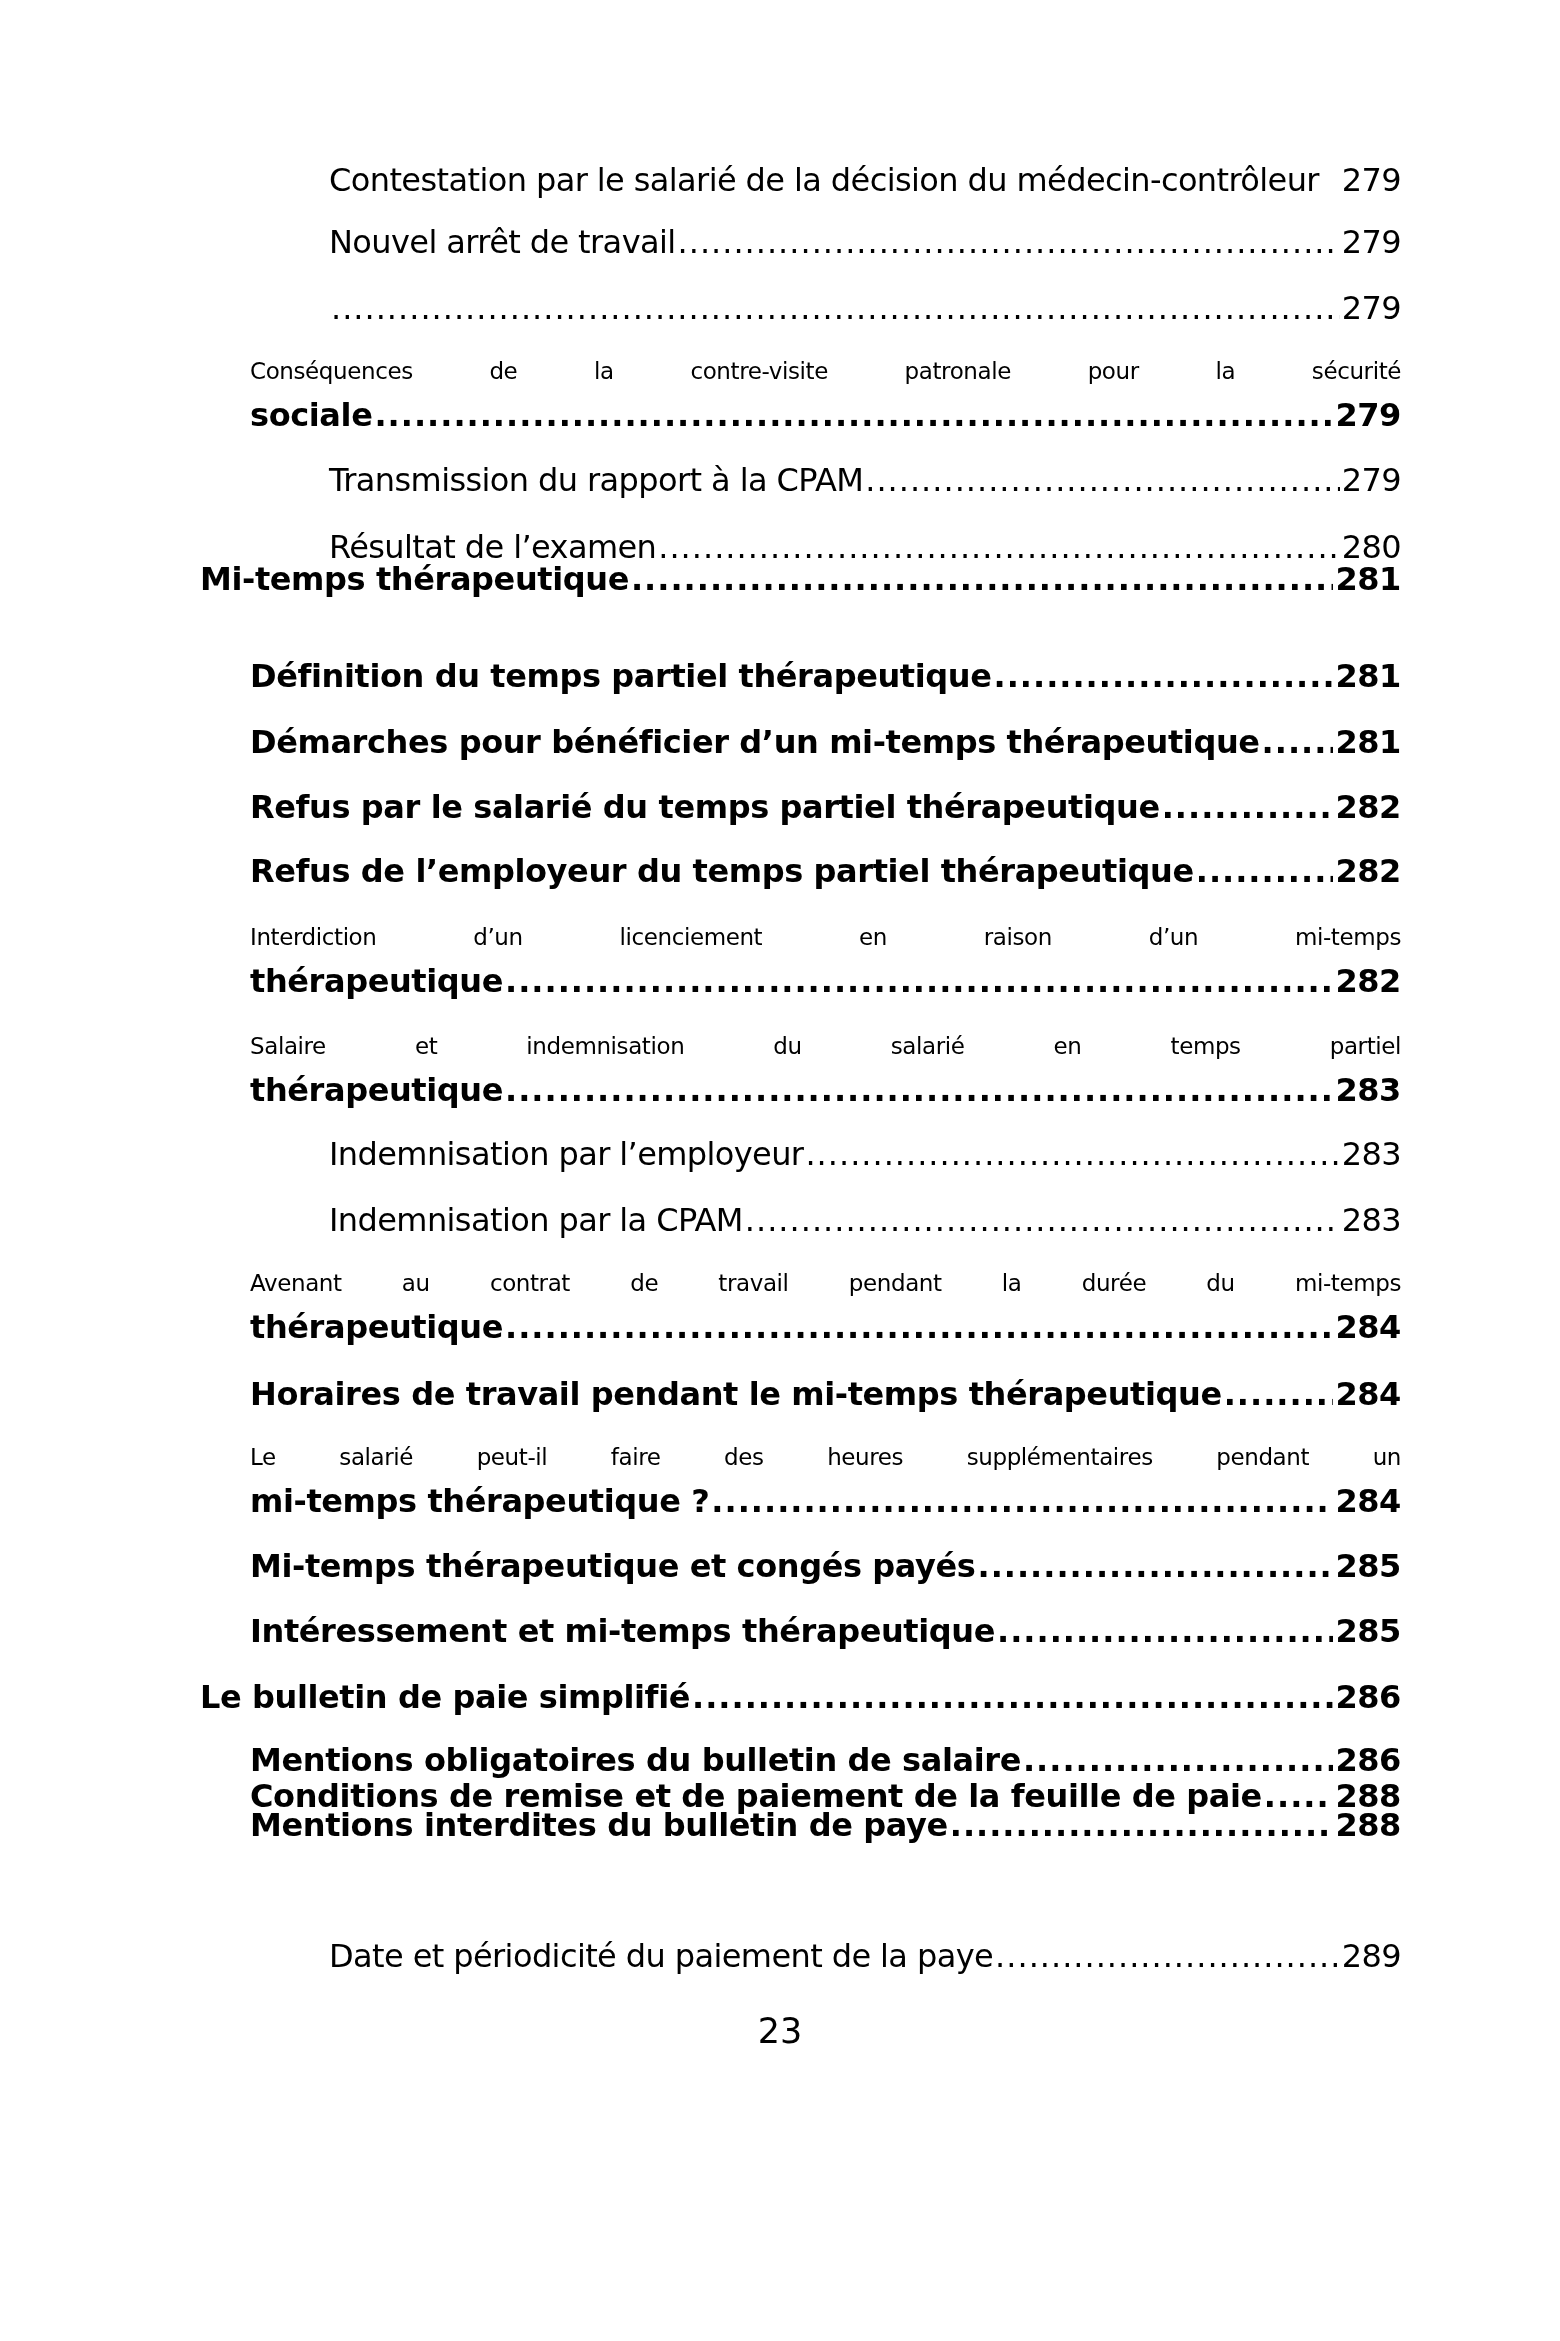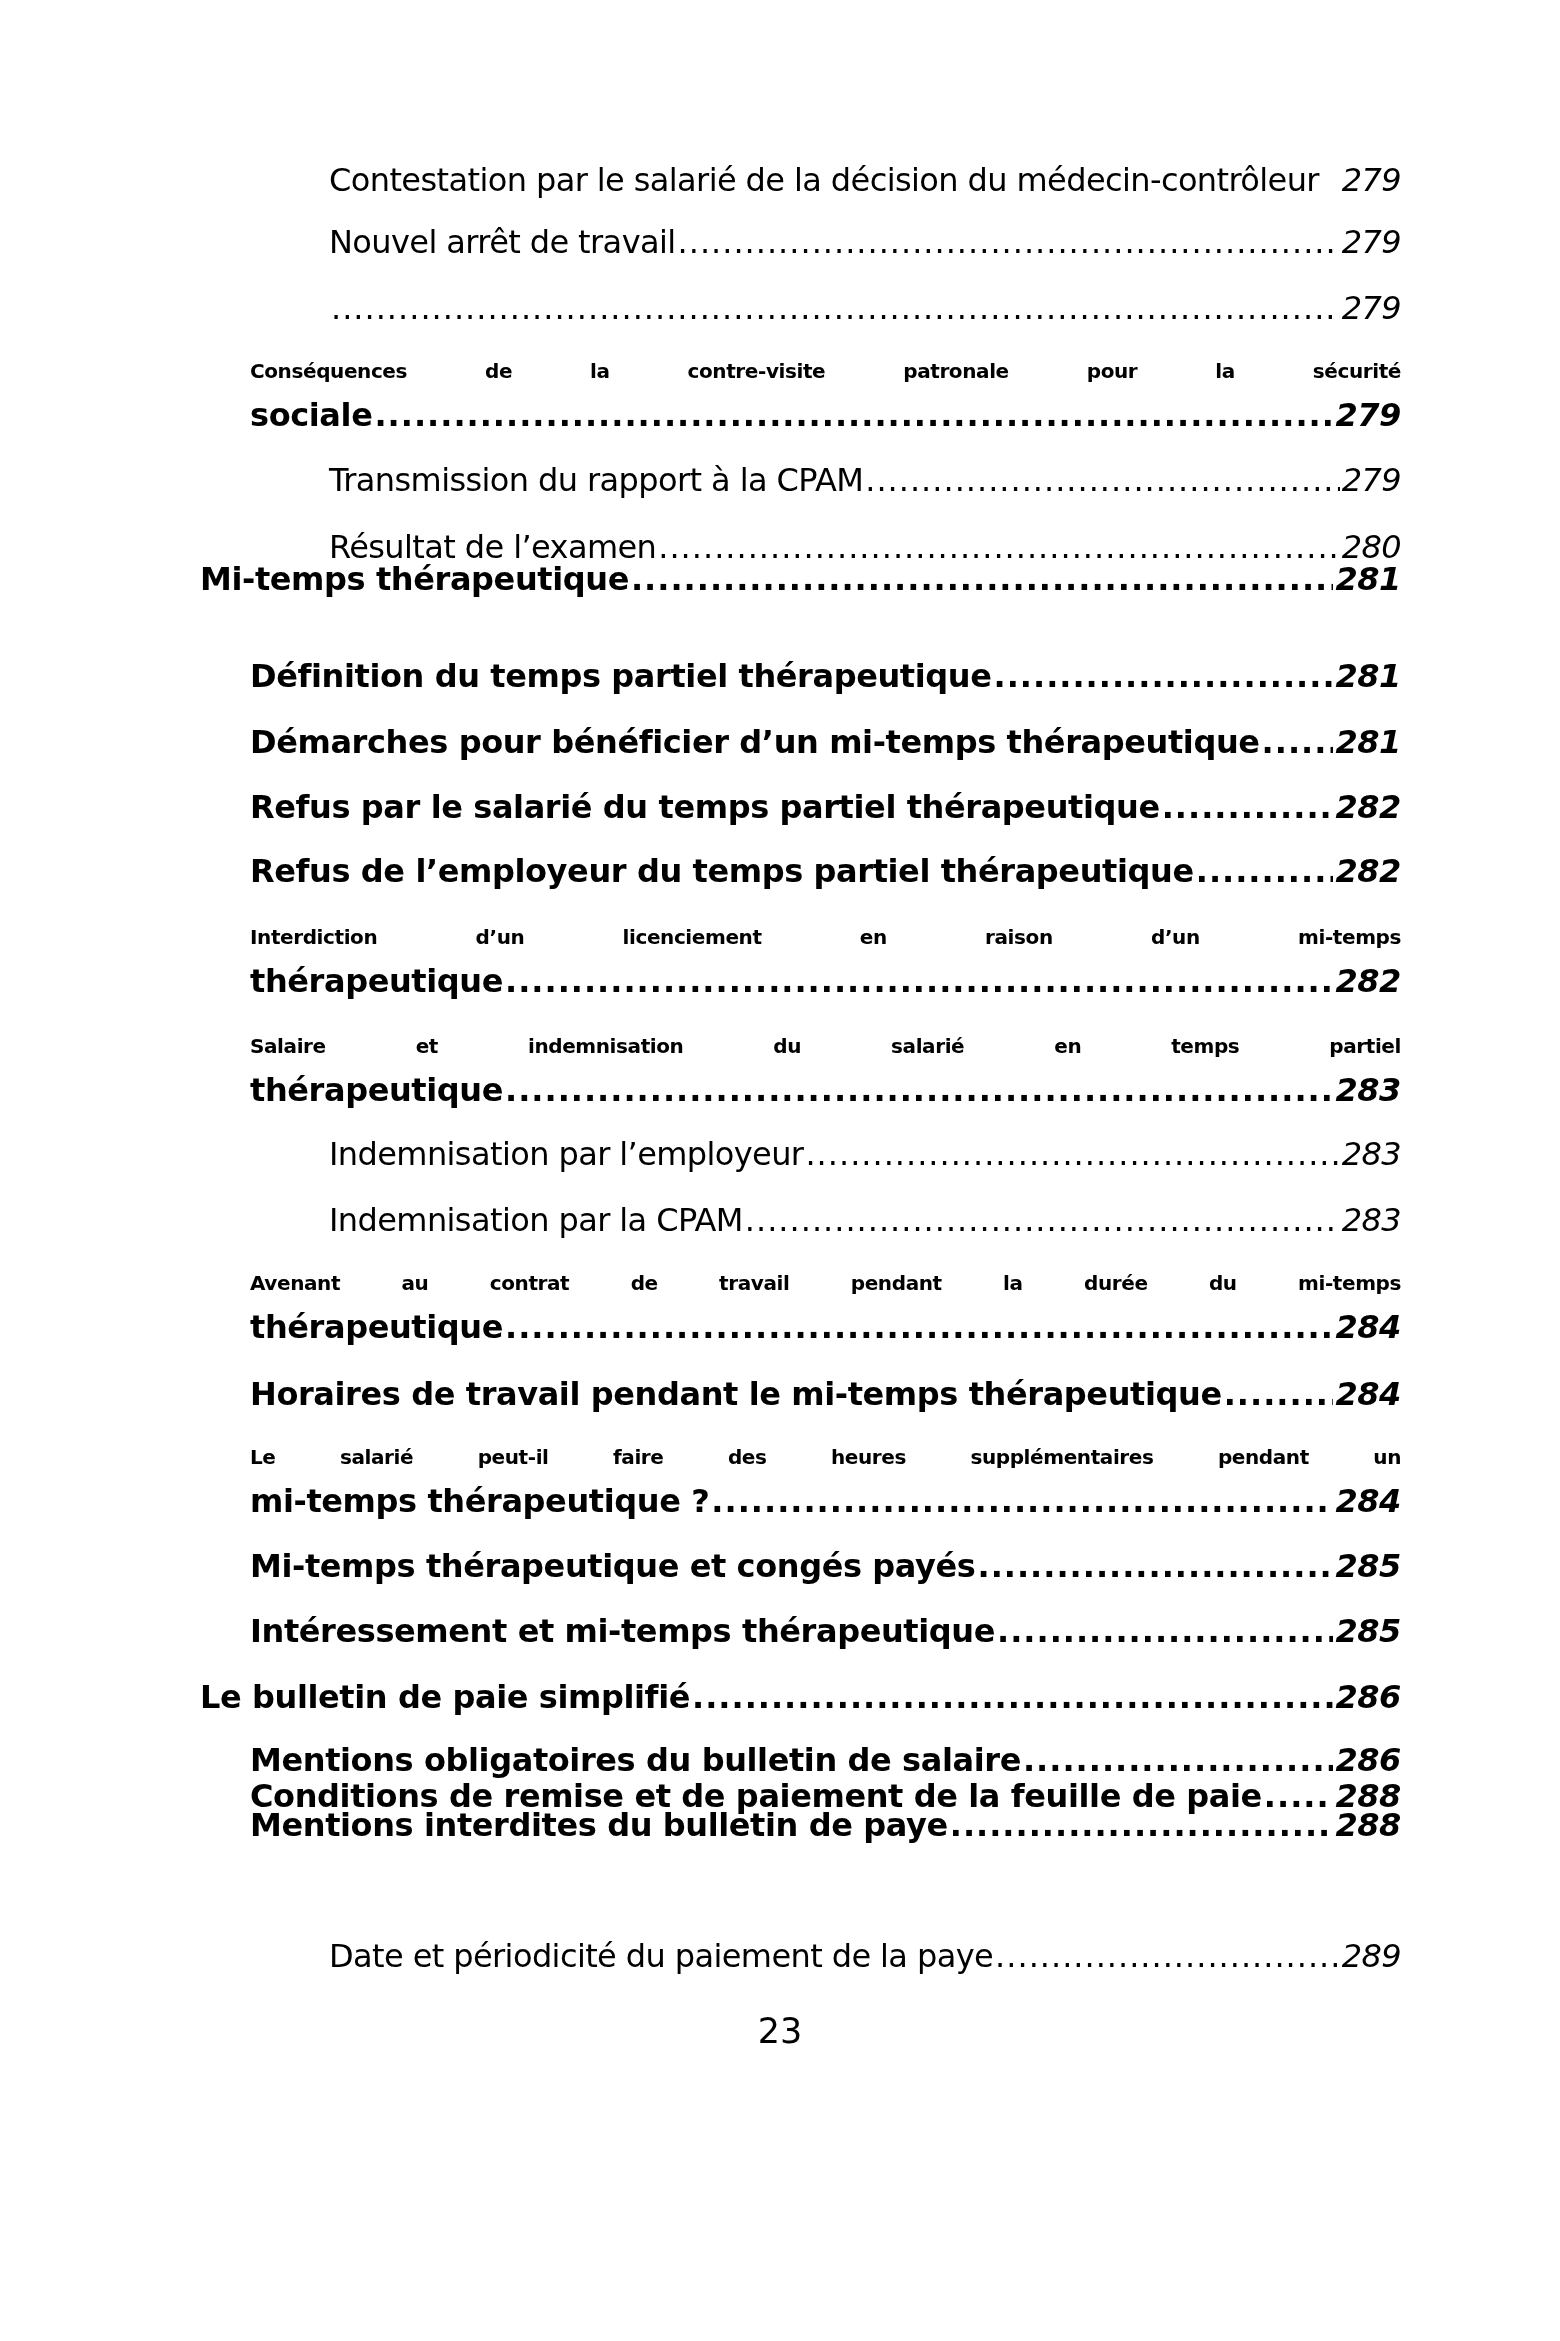--- a/index.html
+++ b/index.html
@@ -7,25 +7,25 @@
          font-family:"DejaVu Sans", sans-serif; color:#000; }
   .toc { position:absolute; left:0; top:0; width:1560px; }
   .entry { position:absolute; right:159px; }
   .entry.l1 { left:200px; }
   .entry.l2 { left:250px; }
   .entry.l3 { left:329px; }
   .line { display:flex; align-items:baseline; white-space:nowrap; height:44px; line-height:44px; }
   .entry.l3 .line { font-size:32px; font-weight:normal; letter-spacing:-0.6px; }
   .entry.l1 .line, .entry.l2 .line { font-size:32px; font-weight:bold; letter-spacing:-0.4px; }
   .justified { text-align:justify; text-align-last:justify; display:block; height:44px; line-height:44px; white-space:normal; }
-  .entry.l2 .justified { font-size:20px; font-weight:bold; letter-spacing:-0.4px; }
+  .entry.l2 .justified { font-size:23px; font-weight:normal; letter-spacing:-0.4px; }
   .title { flex:0 0 auto; }
   .dots { flex:1 1 auto; overflow:hidden; margin:0 2px; }
   .dots::before { content:"........................................................................................................................................................................................................"; letter-spacing:1px; }
-  .page { flex:0 0 auto;font-style:italic; }
+  .page { flex:0 0 auto; }
   .footer { position:absolute; top:2009px; left:0; width:1560px; text-align:center;
             font-size:35px; line-height:44px; }
 </style>
 </head>
 <body>
 
 <div class="toc">
 
   <div class="entry l3" style="top:158px">
     <div class="line">

